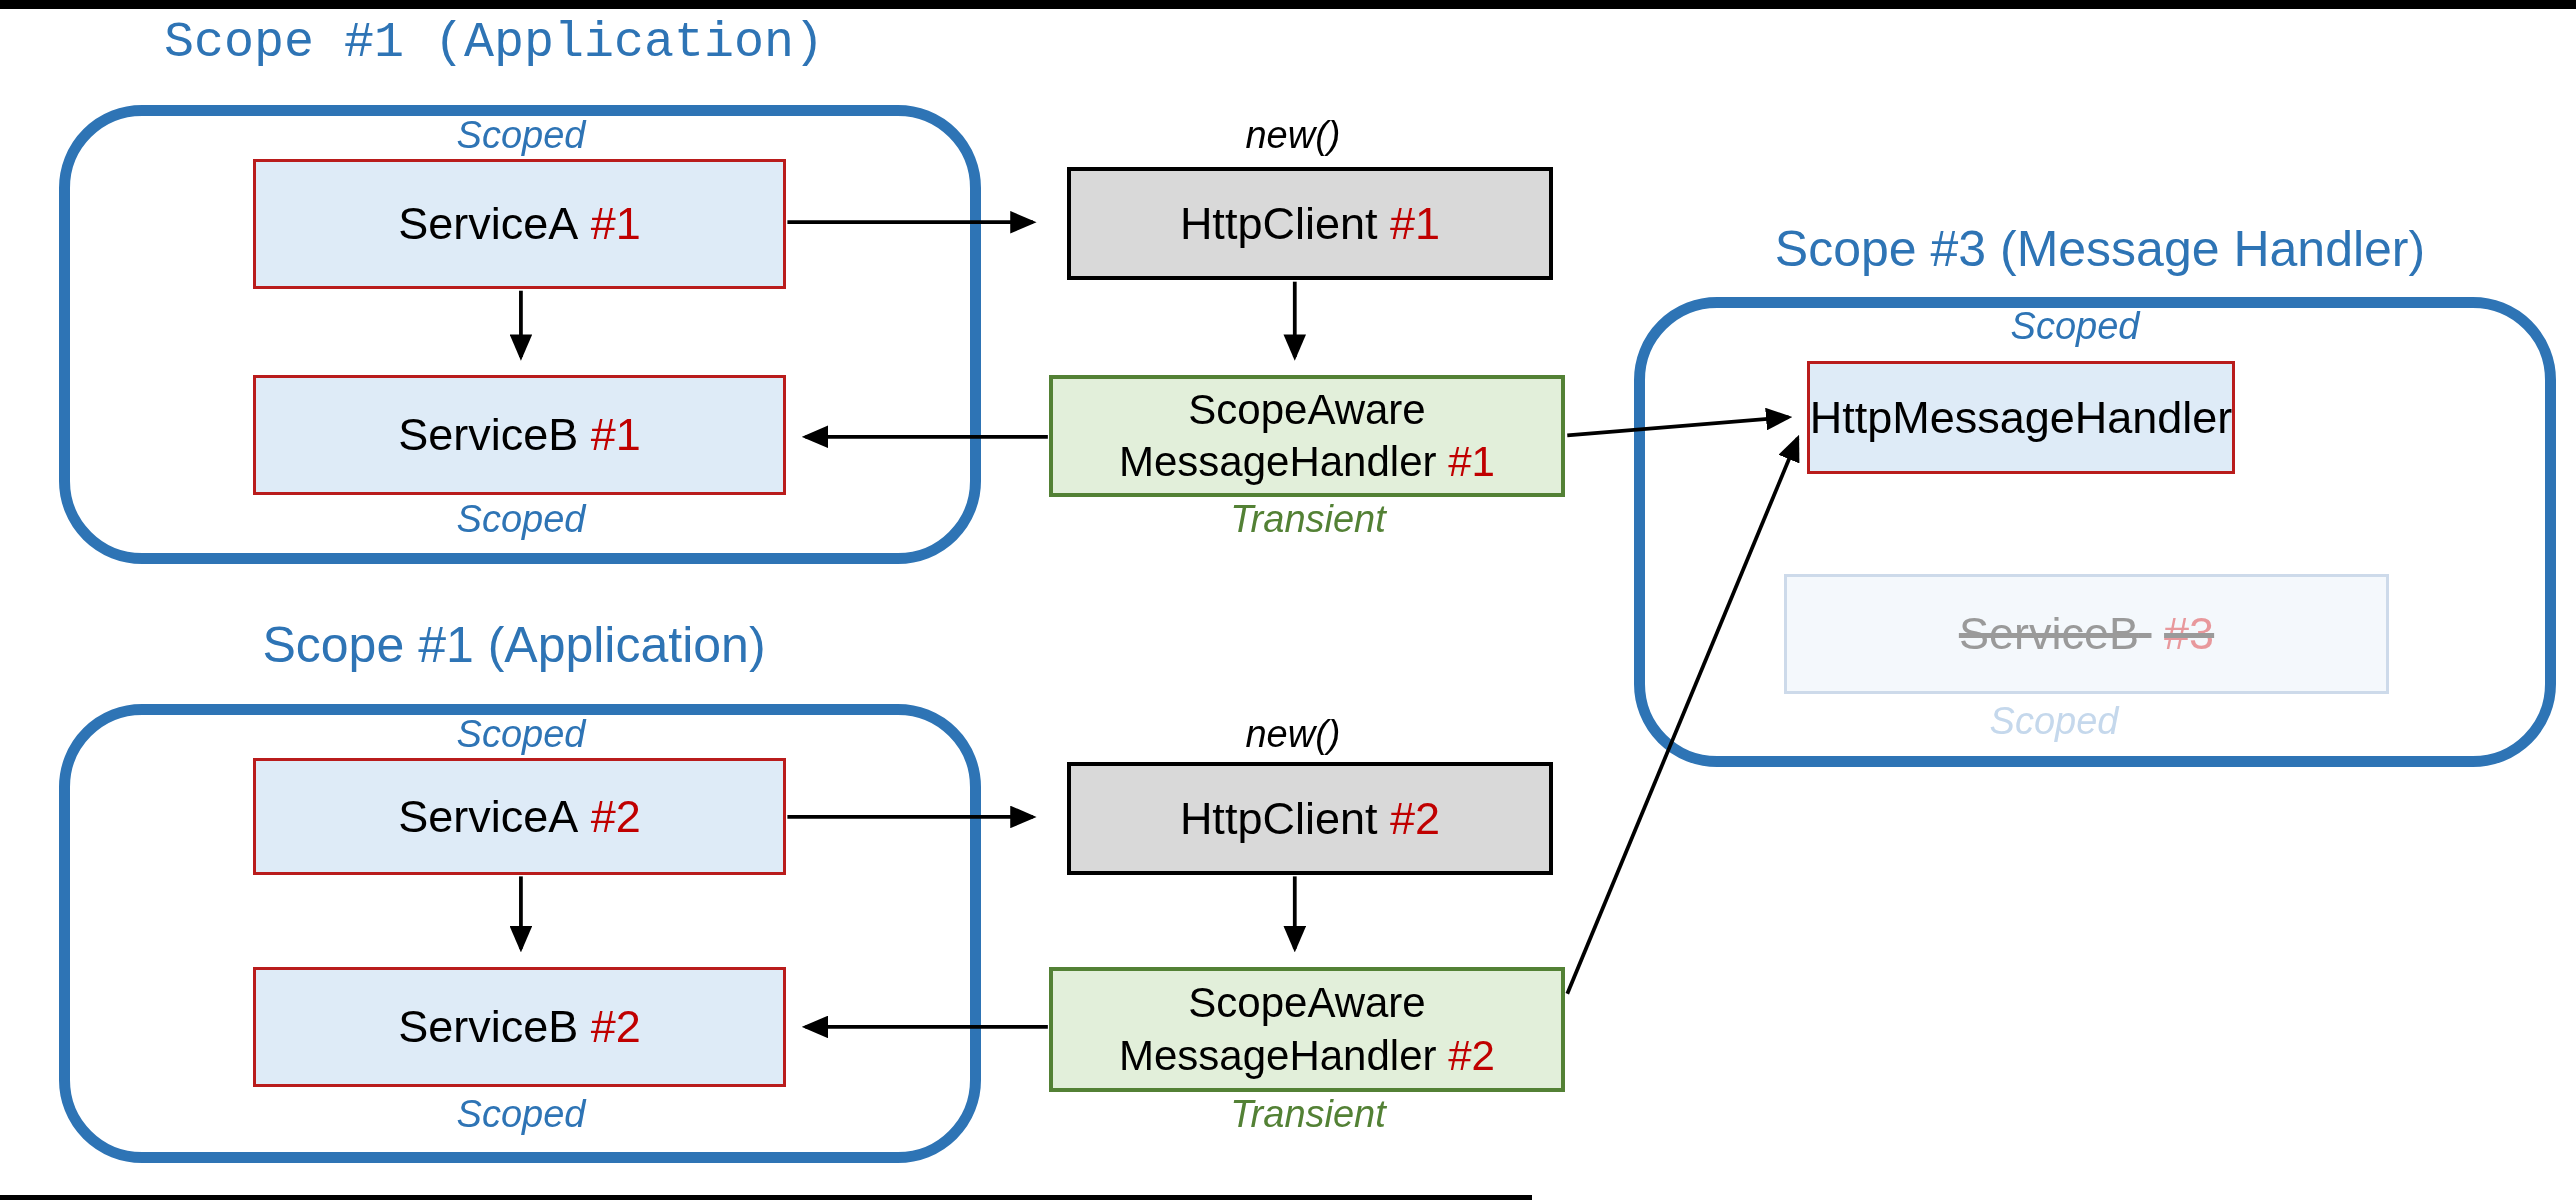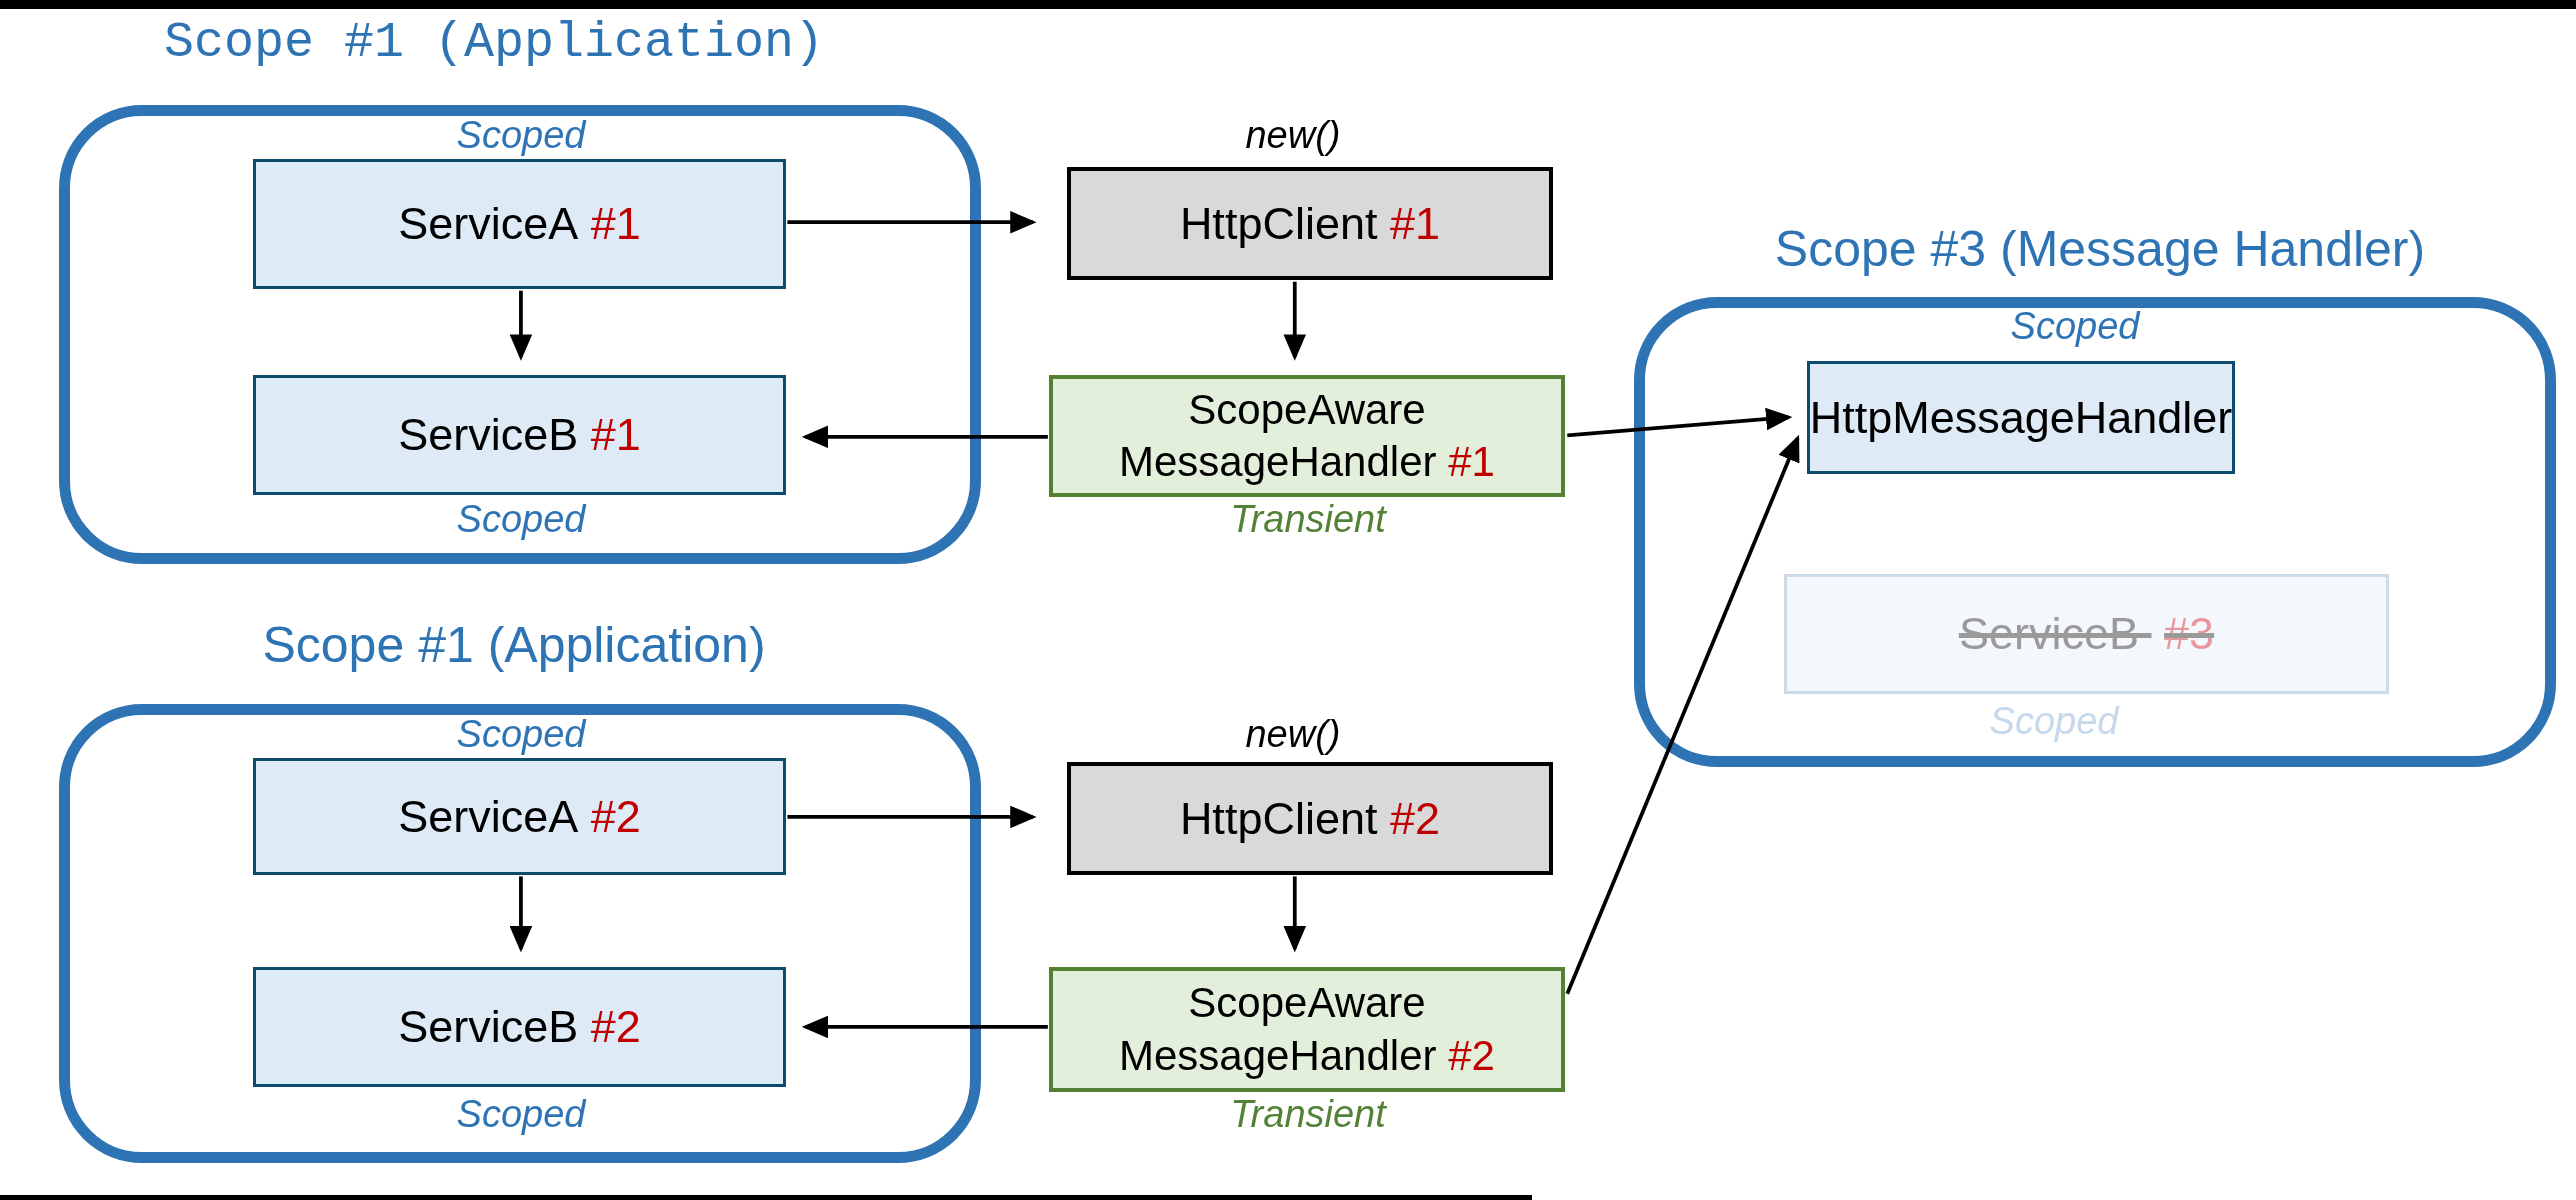--- a/index.html
+++ b/index.html
@@ -43,21 +43,21 @@
   #new2{left:1293px;top:713px;}
   #transient1{left:1308px;top:498px;}
   #transient2{left:1308px;top:1093px;}
 
   
   .node{
     position:absolute;display:flex;align-items:center;justify-content:center;
     font-size:45px;color:#000;white-space:nowrap;box-sizing:border-box;
   }
   .node .instance{color:#C00000;margin-left:0.28em;}
-  .blue-box{background:#DEEBF7;border:3px solid #0c4a6e;}
+  .blue-box{background:#DEEBF7;border:3px solid #b91c1c;}
   .gray-box{background:#D9D9D9;border:4.5px solid #000;margin-left:16px;}
   .green-box{background:#E2EFDA;border:4.5px solid #538135;flex-direction:column;font-size:42px;line-height:1.25;}
   .green-box .row{display:flex;}
 
   #serviceA1{left:253px;top:159px;width:533px;height:130px;}
   #serviceB1{left:253px;top:375px;width:533px;height:120px;}
   #serviceA2{left:253px;top:758px;width:533px;height:117px;}
   #serviceB2{left:253px;top:967px;width:533px;height:120px;}
   #httpclient1{left:1051px;top:167px;width:486px;height:113px;}
   #httpclient2{left:1051px;top:762px;width:486px;height:113px;}

